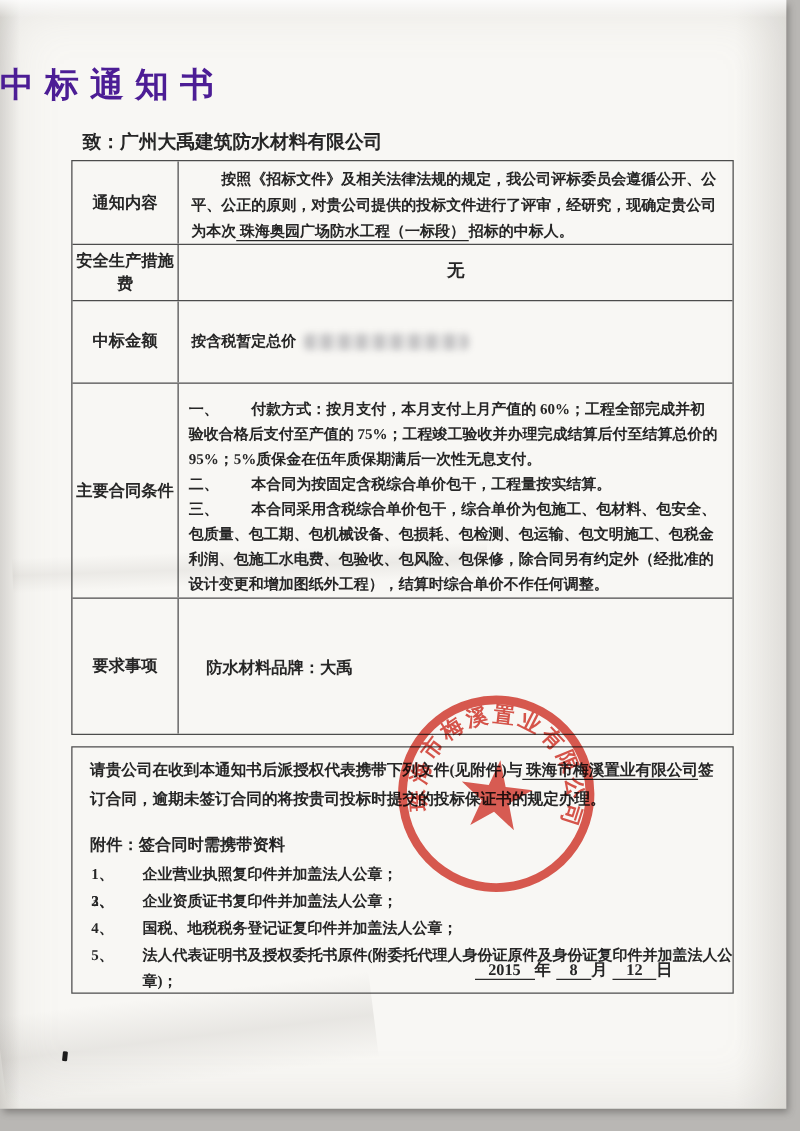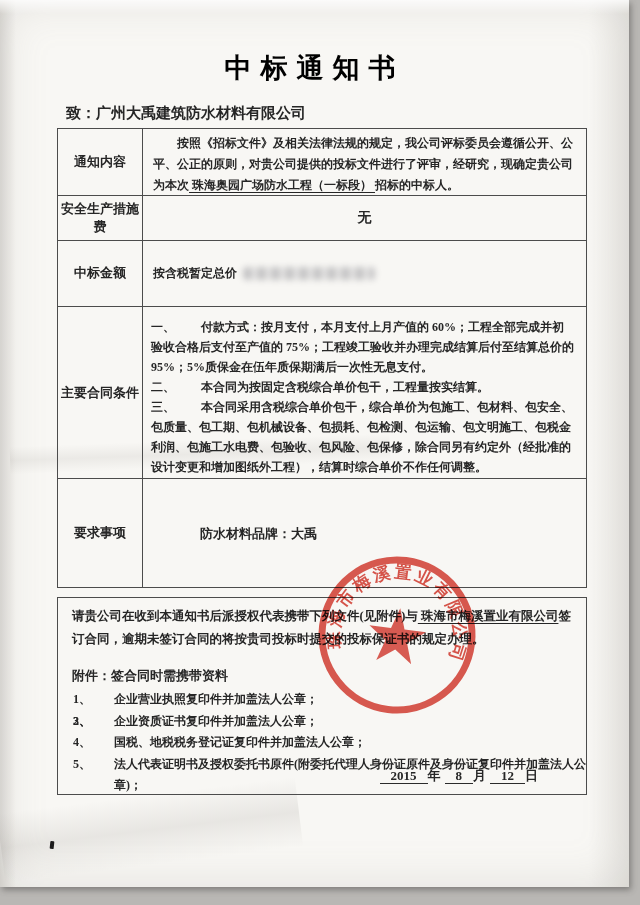--- a/index.html
+++ b/index.html
@@ -10,33 +10,33 @@
   
   .crease{position:absolute;pointer-events:none;}
   .crease.left{left:0;top:0;width:16px;height:887px;background:linear-gradient(90deg,rgba(120,115,108,.20),rgba(120,115,108,0));}
   .crease.right{left:588px;top:0;width:41px;height:887px;background:linear-gradient(90deg,rgba(150,145,138,0),rgba(150,145,138,.16));}
   .crease.mid{left:10px;top:440px;width:380px;height:28px;transform:rotate(-2deg);
               background:linear-gradient(180deg,rgba(140,135,128,0),rgba(140,135,128,.12),rgba(140,135,128,0));}
   .crease.bl{left:0px;top:795px;width:300px;height:70px;transform:rotate(-7deg);
              background:linear-gradient(180deg,rgba(130,125,118,0),rgba(130,125,118,.14),rgba(130,125,118,0));}
   .crease.top{left:0;top:0;width:629px;height:14px;background:linear-gradient(180deg,rgba(255,255,255,.8),rgba(255,255,255,0));}
 
-  .title{position:absolute;left:0;top:50px;width:629px;text-align:center;
-         font-size:27px;font-weight:700;letter-spacing:9px;color:#000000;}
+  .title{position:absolute;left:0;top:50px;width:629px;
+         font-size:27px;font-weight:700;letter-spacing:9px;color:#4c1d95;}
   .to-line{position:absolute;left:66px;top:104px;font-size:15px;font-weight:700;}
 
   .doc-table{position:absolute;left:57px;top:128px;width:530px;height:460px;
              border:1px solid #4c4c4c;box-sizing:border-box;display:flex;flex-direction:column;}
   .t-row{display:flex;border-bottom:1px solid #4c4c4c;box-sizing:border-box;overflow:hidden;}
   .t-row:last-child{border-bottom:none;}
   .t-label{width:85px;min-width:85px;border-right:1px solid #4c4c4c;display:flex;
            align-items:center;justify-content:center;text-align:center;
            font-size:13px;font-weight:700;line-height:18px;padding:0 2px;box-sizing:border-box;}
   .t-content{flex:1;font-size:12px;font-weight:700;line-height:21px;box-sizing:border-box;overflow:hidden;}
-  .r1{height:67px;}  .r2{height:67px;}  .r3{height:45px;}  .r4{height:173px;}  .r5{height:108px;gap:35px;}
+  .r1{height:67px;}  .r2{height:67px;}  .r3{height:45px;}  .r4{height:173px;}  .r5{height:108px;}
   .r1 .t-content{padding:4px 12px 0 10px;}
   .r1 p{margin:0;text-indent:24px;}
   .u{text-decoration:underline;text-underline-offset:3px;}
   .r2 .t-content{display:flex;align-items:center;padding-left:10px;}
   .blob{display:inline-block;width:132px;height:13px;margin-left:6px;border-radius:4px;
         background:repeating-linear-gradient(90deg,rgba(90,90,100,.55) 0 9px,rgba(150,150,160,.25) 9px 14px);
         filter:blur(3px);opacity:.6;}
   .r3 .t-content{display:flex;align-items:center;justify-content:center;font-size:14px;}
   .r4 .t-content{padding:10px 12px 0 8px;line-height:20px;font-size:12px;}
   .c-item{margin:0 0 0 0;}

